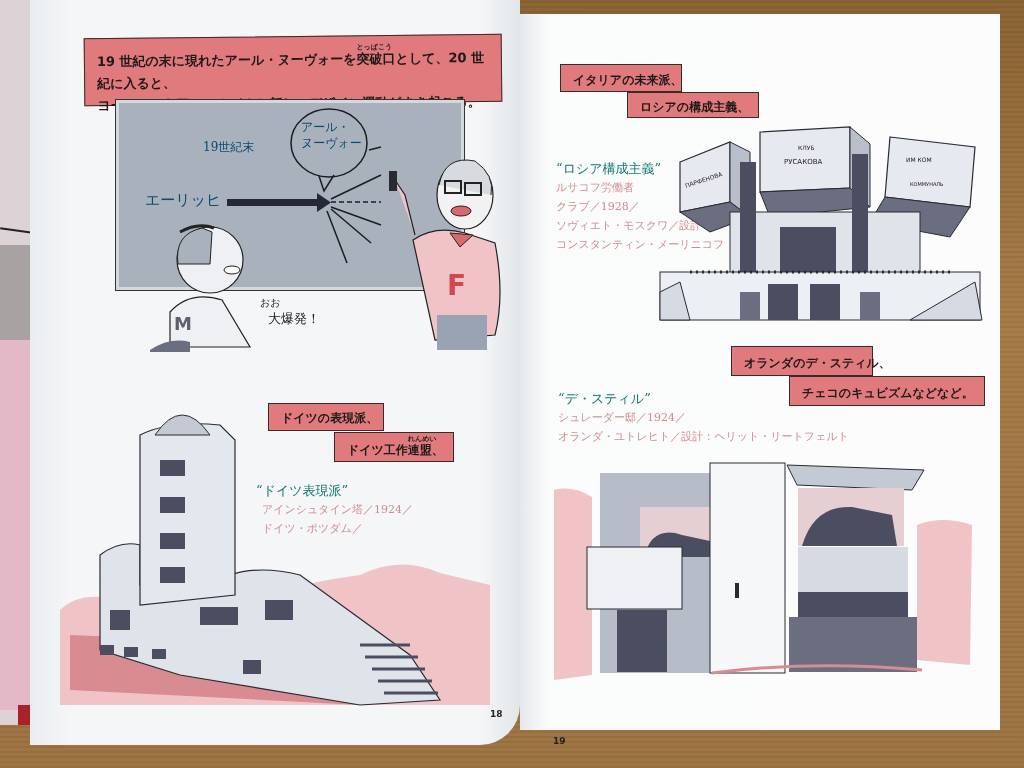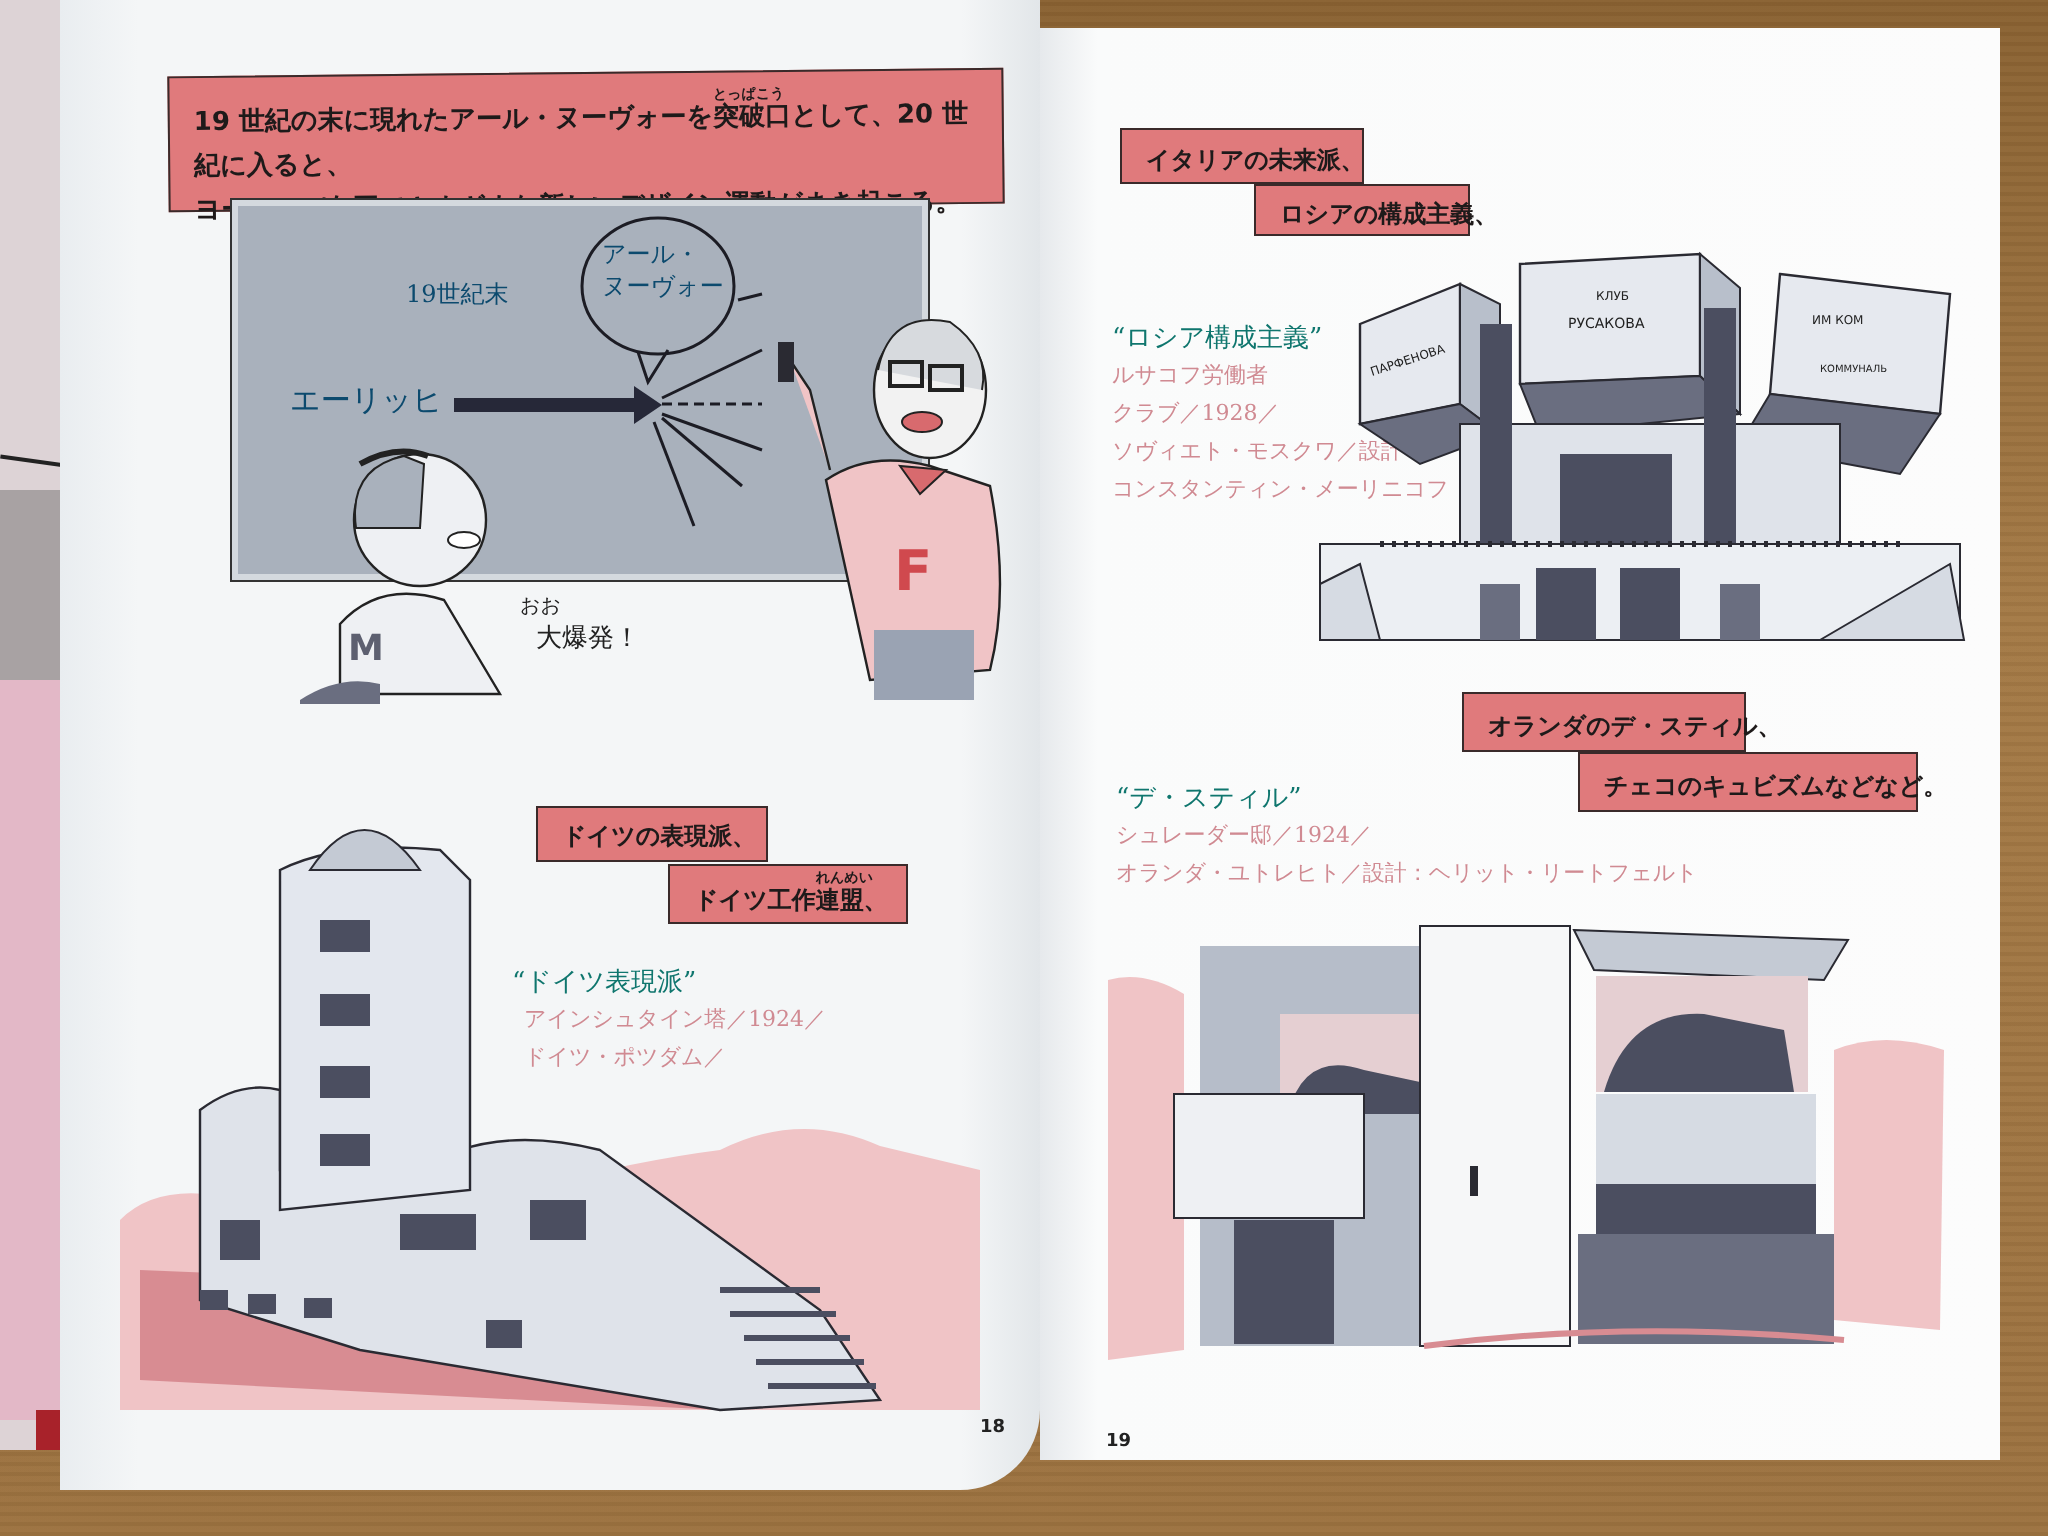--- a/index.html
+++ b/index.html
@@ -181,21 +181,21 @@
     <line x1="324" y1="298" x2="378" y2="298"></line>
   </g>
 </svg>
 
 <div class="page-num" style="left:490px; top:709px;">18</div>
 
 <div class="page page-right"></div>
 
 <div class="stack-banner">
   <div class="b1" style="left:560px; top:64px; width:122px; height:28px; padding-top:7px;">イタリアの未来派、</div>
-  <div class="b2" style="left:627px; top:92px; width:108px; height:26px; padding-top:6px;">ロシアの構成主義、</div>
+  <div class="b2" style="left:627px; top:92px; width:132px; height:26px; padding-top:6px;">ロシアの構成主義、</div>
 </div>
 
 <div class="handwrite-title" style="left:556px; top:160px;">“ロシア構成主義”</div>
 <div class="handwrite-pink" style="left:556px; top:178px;">
   <div>ルサコフ労働者</div>
   <div>クラブ／1928／</div>
   <div>ソヴィエト・モスクワ／設計：</div>
   <div>コンスタンティン・メーリニコフ</div>
 </div>
 
@@ -225,21 +225,21 @@
   <rect x="108" y="162" width="30" height="36" fill="#4b4e60"></rect>
   <rect x="150" y="162" width="30" height="36" fill="#4b4e60"></rect>
   <rect x="80" y="170" width="20" height="28" fill="#6a6e80"></rect>
   <rect x="200" y="170" width="20" height="28" fill="#6a6e80"></rect>
   <polygon points="250,198 315,160 322,198" fill="#d6dbe3" stroke="#2a2a32"></polygon>
   <polygon points="0,170 20,160 30,198 0,198" fill="#d6dbe3" stroke="#2a2a32"></polygon>
 </svg>
 
 <div class="stack-banner">
   <div class="b1" style="left:731px; top:346px; width:142px; height:30px; padding-top:8px;">オランダのデ・スティル、</div>
-  <div class="b2" style="left:789px; top:376px; width:170px; height:30px; padding-top:8px;">チェコのキュビズムなどなど。</div>
+  <div class="b2" style="left:789px; top:376px; width:196px; height:30px; padding-top:8px;">チェコのキュビズムなどなど。</div>
 </div>
 
 <div class="handwrite-title" style="left:558px; top:390px;">“デ・スティル”</div>
 <div class="handwrite-pink" style="left:558px; top:408px;">
   <div>シュレーダー邸／1924／</div>
   <div>オランダ・ユトレヒト／設計：ヘリット・リートフェルト</div>
 </div>
 
 <svg width="430" height="230" style="left:552px; top:455px;">
   <path d="M2 35 Q20 30 40 42 L40 220 L2 225 Z" fill="#f0c4c6"></path>
@@ -253,13 +253,13 @@
   <rect x="183" y="128" width="4" height="15" fill="#2a2a32"></rect>
   <polygon points="235,10 372,15 360,35 245,30" fill="#c4cad4" stroke="#2a2a32"></polygon>
   <rect x="246" y="33" width="106" height="58" fill="#e5cfd2"></rect>
   <path d="M250 91 Q262 50 300 52 L340 60 L345 91 Z" fill="#4b4e60"></path>
   <rect x="246" y="92" width="110" height="45" fill="#d6dbe3"></rect>
   <rect x="246" y="137" width="110" height="25" fill="#4b4e60"></rect>
   <rect x="237" y="162" width="128" height="55" fill="#6a6e80"></rect>
   <path d="M160 218 Q260 205 370 215" stroke="#d88c92" stroke-width="3" fill="none"></path>
 </svg>
 
-<div class="page-num" style="left:553px; top:716px;text-align:right;">19</div>
+<div class="page-num" style="left:553px; top:736px;text-align:right;">19</div>
 
 </body></html>

